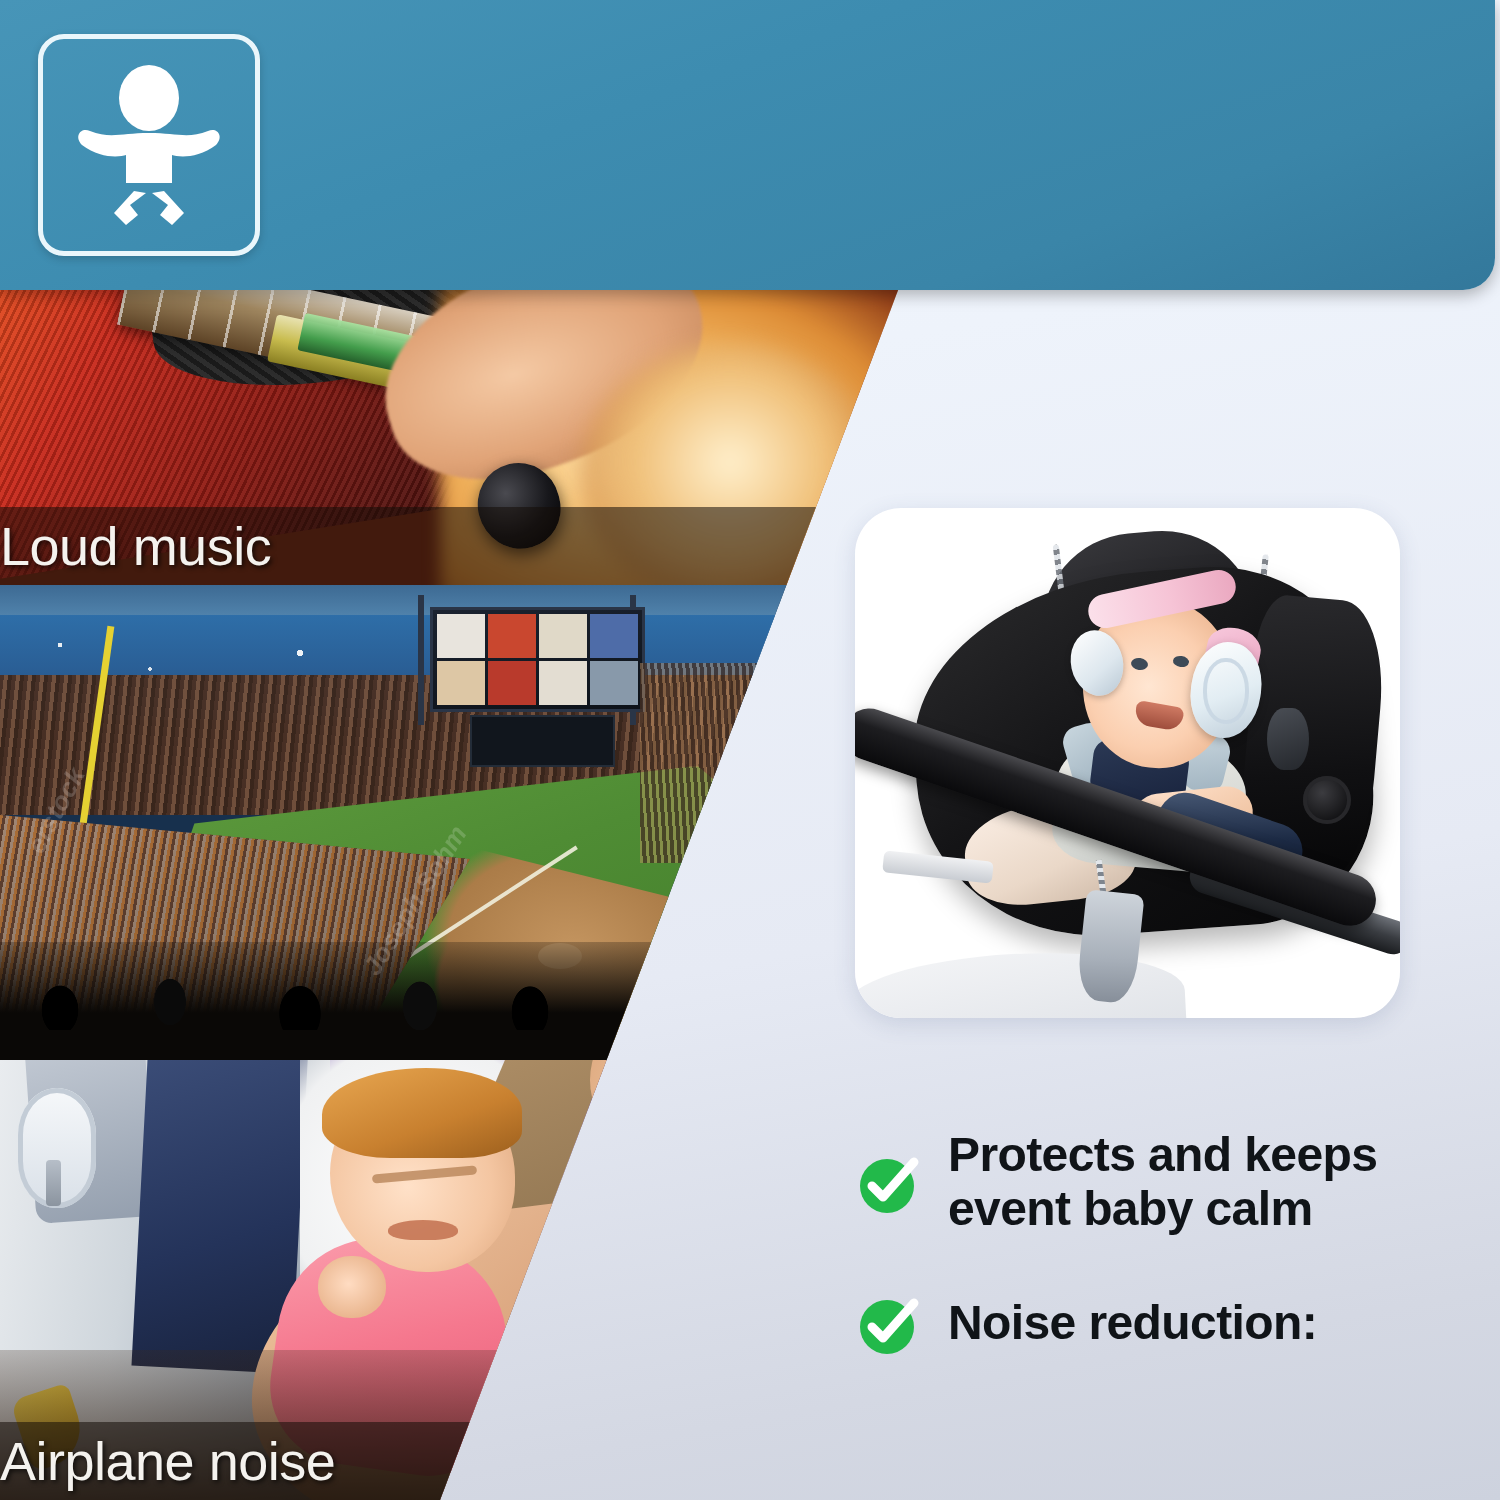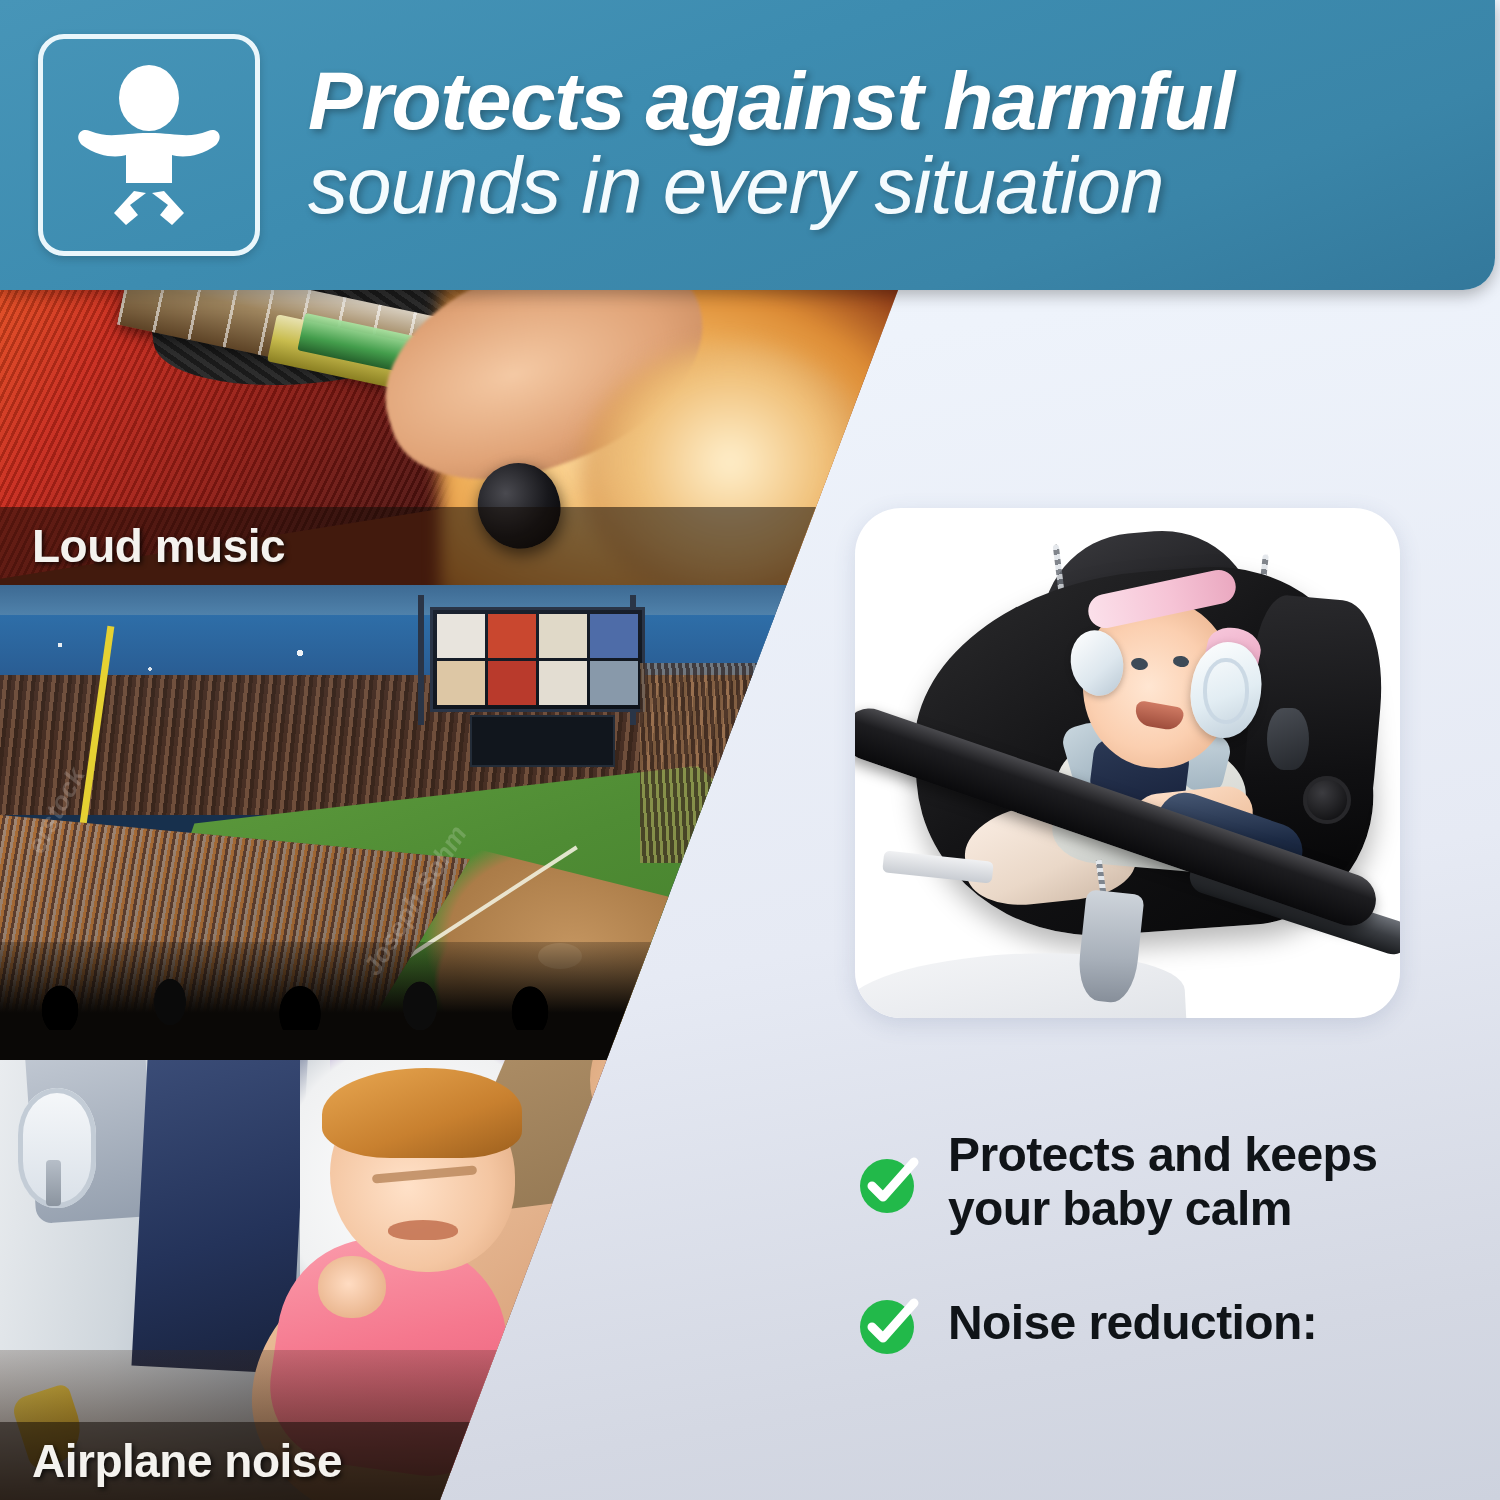--- a/index.html
+++ b/index.html
@@ -25,22 +25,22 @@
     clip-path: polygon(0 0, 900px 0, 440px 1215px, 0 1215px);
     overflow:hidden;
   }
   .photo { position:absolute; left:0; width:900px; overflow:hidden; }
   .photo .label-band {
     position:absolute; left:0; bottom:0; width:100%; height:78px;
     background:rgba(20,12,8,0.55);
     display:flex; align-items:center;
   }
   .photo .label-text {
-    color:#f4f2ee; font-size:46px; font-weight:bold;
-    padding-left:32px; letter-spacing:-0.5px;
+    color:#f4f2ee; font-size:54px; font-weight:normal;
+    letter-spacing:-0.5px;
     text-shadow:2px 2px 5px rgba(0,0,0,0.75);
     white-space:nowrap;
   }
 
   
   .photo-music { top:0; height:300px; background:#7a2a14; }
   .gtr-body { position:absolute; left:-40px; top:0; width:560px; height:300px;
     background:
       repeating-linear-gradient(118deg, rgba(0,0,0,0.18) 0 3px, rgba(255,255,255,0.05) 3px 7px),
       linear-gradient(125deg,#e8531f 0%,#c8281a 26%,#8e1a12 55%,#5c1410 80%,#3d0d0a 100%);
@@ -447,24 +447,20 @@
     <div class="badge">
       <svg width="150" height="160" viewBox="0 0 150 160">
         <ellipse cx="75" cy="33" rx="30" ry="33" fill="#ffffff"></ellipse>
         <path d="M75 68 C 48 68, 36 74, 16 66 C 6 62, 0 72, 8 80 C 26 94, 46 92, 52 90
                  L 52 118 L 98 118 L 98 90 C 104 92, 124 94, 142 80 C 150 72, 144 62, 134 66
                  C 114 74, 102 68, 75 68 Z" fill="#ffffff"></path>
         <path d="M60 126 L 40 148 L 52 160 L 64 150 L 56 140 L 72 128 Z" fill="#ffffff"></path>
         <path d="M90 126 L 110 148 L 98 160 L 86 150 L 94 140 L 78 128 Z" fill="#ffffff"></path>
       </svg>
     </div>
-    <div class="headline">
-      <span class="l1">Protects against harmful</span>
-      <span class="l2">sounds in every situation</span>
-    </div>
   </div>
 
   <div class="product-card">
     <div class="pc-inner">
       <div class="cs-back"></div>
       <div class="cs-pipe-l"></div>
       <div class="cs-pipe-r"></div>
       <div class="cs-shell"></div>
       <div class="cs-side-r"></div>
       <div class="cs-slot"></div>
@@ -500,21 +496,21 @@
 
     <div class="bullet">
       <span class="check-wrap">
         <svg width="62" height="62" viewBox="0 0 62 62">
           <circle cx="29" cy="33" r="27" fill="#22b94a"></circle>
           <path d="M14 33 L25 44 L56 9" stroke="#ffffff" stroke-width="9" fill="none" stroke-linecap="round" stroke-linejoin="round"></path>
         </svg>
       </span>
       <span class="bullet-text">
         <span>Protects and keeps</span><br>
-        <span>your baby calm</span>
+        <span>event baby calm</span>
       </span>
     </div>
 
     <div class="bullet">
       <span class="check-wrap">
         <svg width="62" height="62" viewBox="0 0 62 62">
           <circle cx="29" cy="33" r="27" fill="#22b94a"></circle>
           <path d="M14 33 L25 44 L56 9" stroke="#ffffff" stroke-width="9" fill="none" stroke-linecap="round" stroke-linejoin="round"></path>
         </svg>
       </span>

